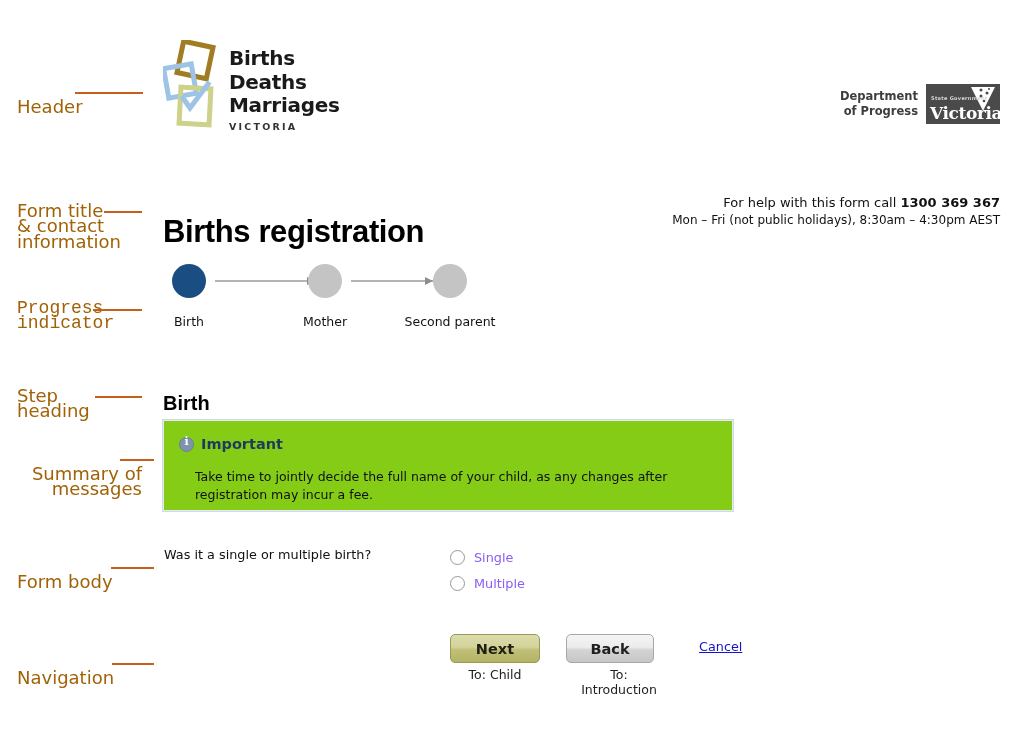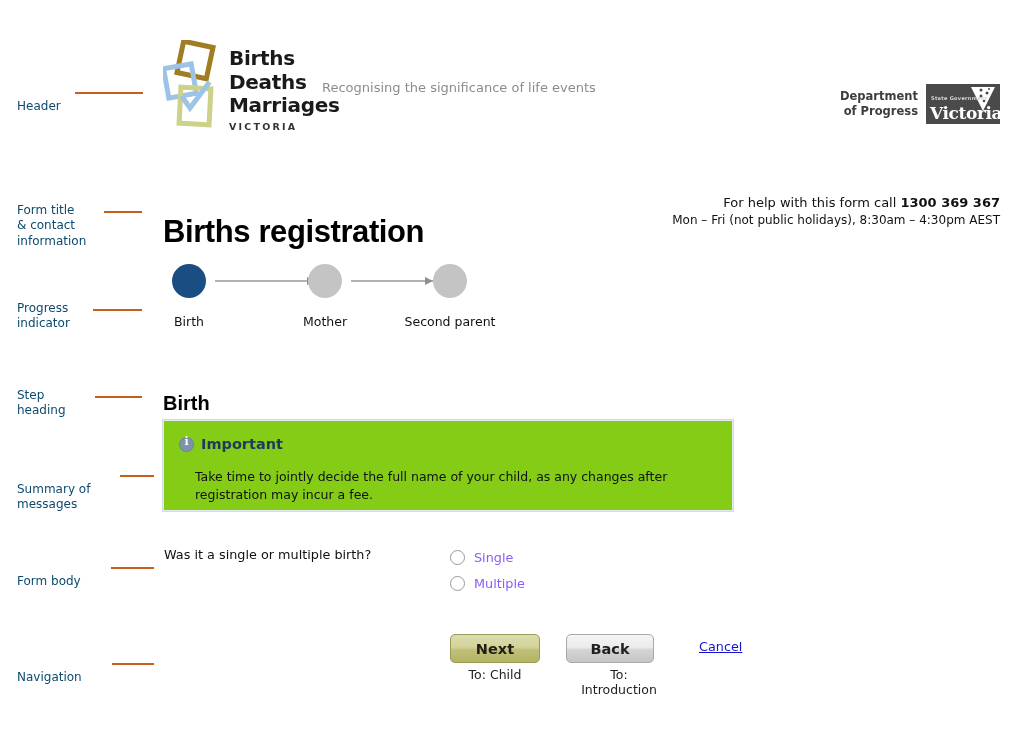--- a/index.html
+++ b/index.html
@@ -14,40 +14,40 @@
     font-family: "Liberation Sans", sans-serif;
     overflow: hidden;
     color: #000;
   }
 
   
   .annotation {
     position: absolute;
     left: 17px;
     width: 125px;
-    color: #0c4a6e;
-    font-family: "DejaVu Sans", sans-serif;
-    font-size: 12px;
+    color: #a16207;
+    font-family: "DejaVu Sans", sans-serif;
+    font-size: 18px;
     line-height: 15.5px;
     white-space: pre-line;
   }
   .annotation .rule {
     position: absolute;
     height: 2px;
     background: #c4601b;
   }
   .ann-header        { top: 83px; }
   .ann-header .rule  { left: 58px;  width: 68px; top: 9px; }
   .ann-formtitle     { top: 187px; }
   .ann-formtitle .rule { left: 87px; width: 38px; top: 24px; }
-  .ann-progress      { top: 285px; }
+  .ann-progress      { top: 285px; font-family: Liberation Mono, monospace; }
   .ann-progress .rule{ left: 76px; width: 49px; top: 24px; }
   .ann-step          { top: 372px; }
   .ann-step .rule    { left: 78px; width: 47px; top: 24px; }
-  .ann-summary       { top: 466px; }
+  .ann-summary       { top: 450px; text-align: right; }
   .ann-summary .rule { left: 103px; width: 34px; top: 9px; }
   .ann-formbody      { top: 558px; }
   .ann-formbody .rule{ left: 94px; width: 43px; top: 9px; }
   .ann-nav           { top: 654px; }
   .ann-nav .rule     { left: 95px; width: 42px; top: 9px; }
 
   
   .site-header { position: absolute; left: 0; top: 0; width: 1020px; height: 165px; }
 
   .logo-wrap { position: absolute; left: 163px; top: 40px; width: 300px; height: 100px; }
@@ -297,21 +297,20 @@
       <path d="M20 58 L27 68 L45 44" fill="none" stroke="#9dc3e6" stroke-width="5" stroke-linecap="square"></path>
     </svg>
     <div class="logo-words">
       <div class="lw">Births</div>
       <div class="lw">Deaths</div>
       <div class="lw">Marriages</div>
       <div class="lv">VICTORIA</div>
     </div>
   </div>
 
-  <div class="tagline">Recognising the significance of life events</div>
 
   <div class="gov-block">
     <div class="dept-text">
       <div>Department</div>
       <div>of Progress</div>
     </div>
     <div class="vic-logo">
       <svg class="vic-crown" viewBox="0 0 28 27">
         <path d="M2 2 L26 2 L14 26 Z" fill="#ffffff"></path>
         <circle cx="12" cy="5" r="1.5" fill="#4a4a4a"></circle>

